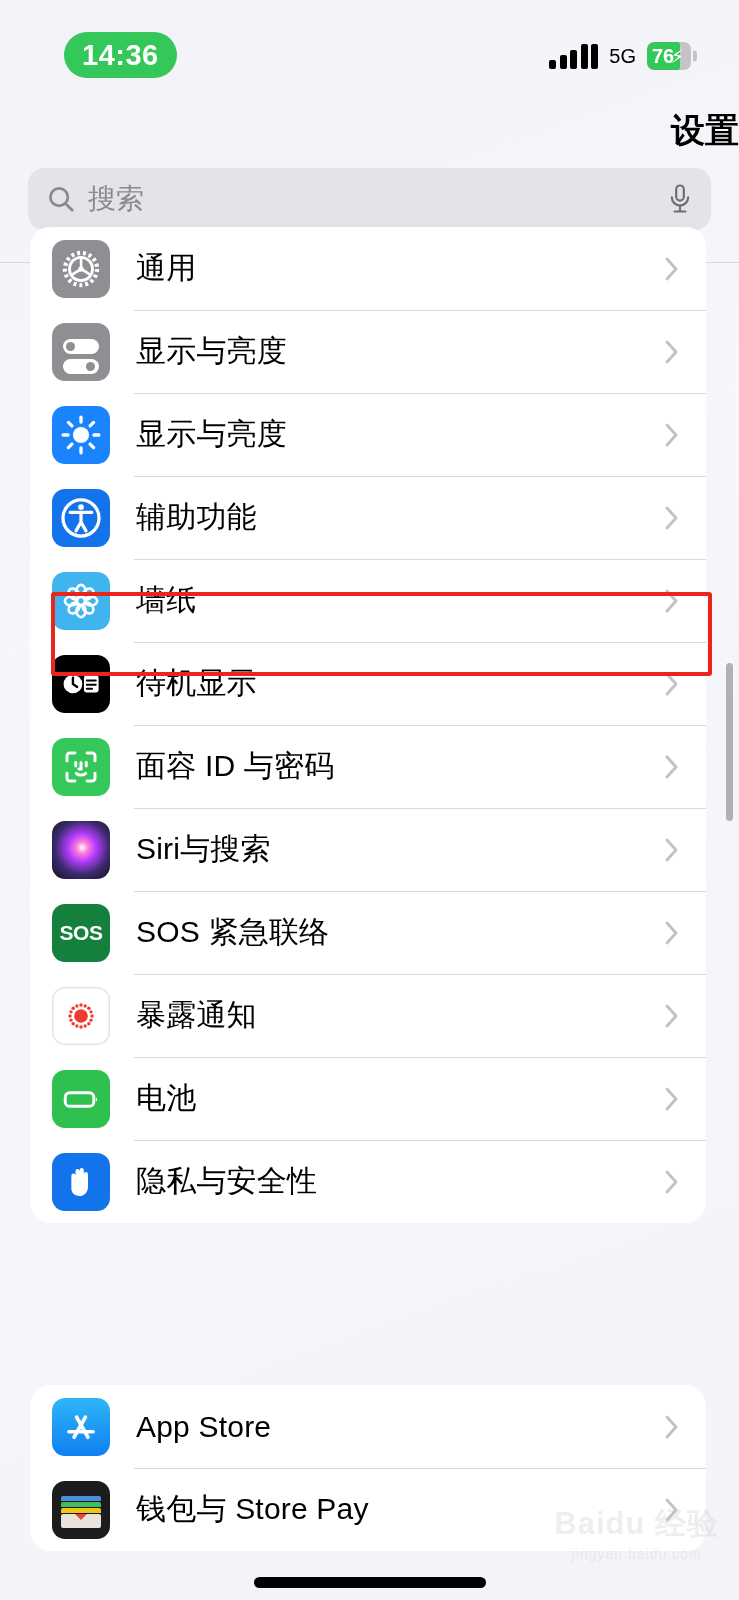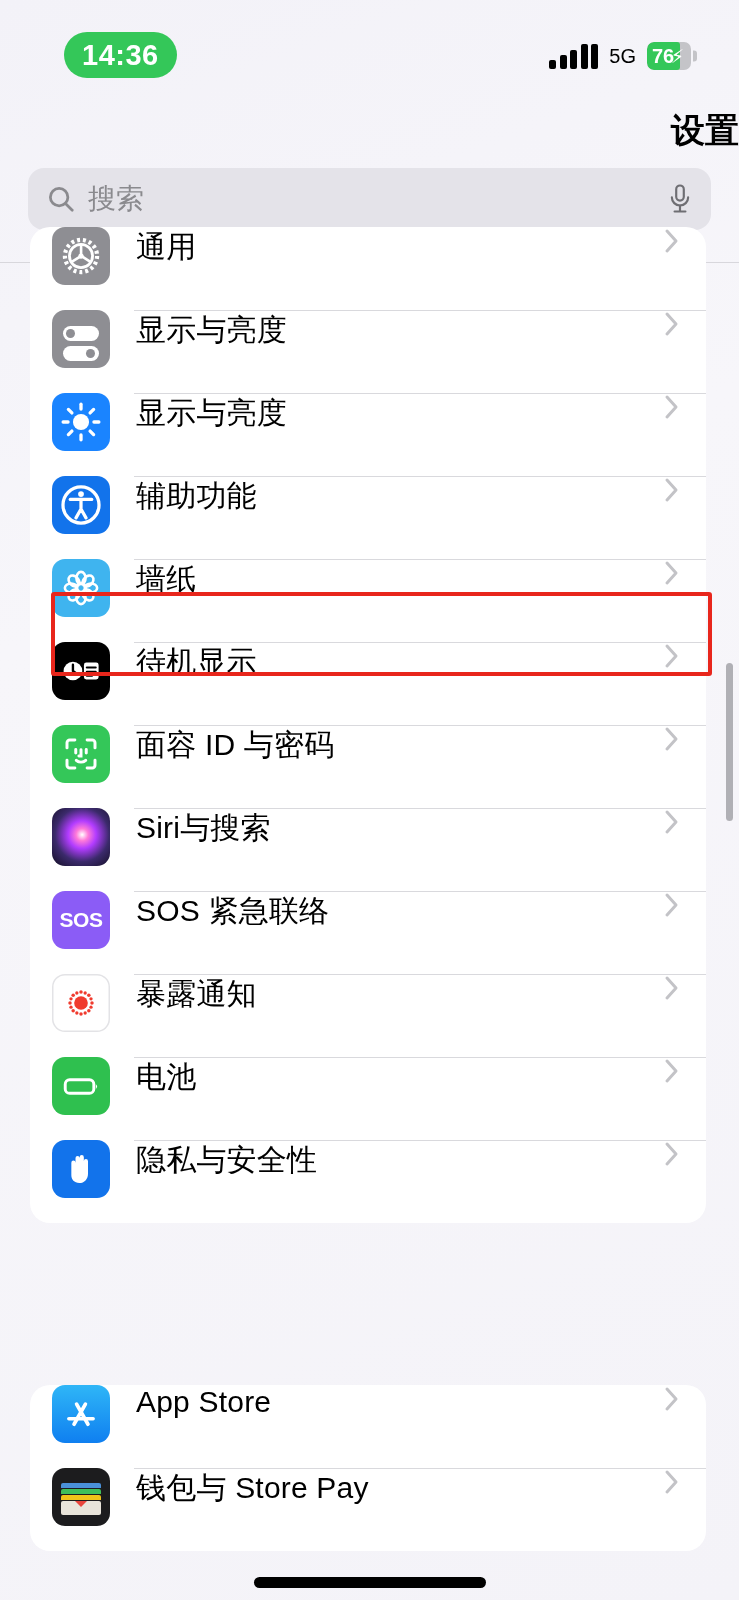--- a/index.html
+++ b/index.html
@@ -91,21 +91,21 @@
   #content {
     position: absolute; top: 263px; left: 0; right: 0; bottom: 0;
   }
   .group {
     position: absolute; left: 30px; right: 33px;
     background: #ffffff; border-radius: 20px; overflow: hidden;
   }
   #group-1 { top: -36px; }
   #group-2 { top: 1122px; }
   .row {
-    position: relative; display: flex; 
+    position: relative; display: flex; align-items: center;
     height: 83px; padding-left: 22px; box-sizing: border-box;
   }
   .row + .row::before {
     content: ""; position: absolute; left: 104px; right: 0; top: 0;
     height: 1px; background: #d9d9dd;
   }
   .icon-box {
     width: 58px; height: 58px; border-radius: 13px; flex: 0 0 auto;
     position: relative; overflow: hidden;
     display: flex; align-items: center; justify-content: center;
@@ -119,21 +119,21 @@
   
   .ic-gear { background: #8e8e93; }
   .ic-control { background: #8e8e93; }
   .ic-display { background: #1a84ff; }
   .ic-home { background: linear-gradient(150deg, #6e56c8 0%, #8b5cd6 100%); }
   .ic-access { background: #1273eb; }
   .ic-wallpaper { background: #3fb4ef; }
   .ic-standby { background: #000000; }
   .ic-siri { background: radial-gradient(circle at 52% 46%, #ffffff 0%, #ff7ad9 14%, #b23cff 32%, #3b2a6b 62%, #120d22 100%); }
   .ic-faceid { background: #34c759; }
-  .ic-sos { background: #8b5cf6; }
+  .ic-sos { background: #15803d; }
   .ic-exposure { background: #ffffff; box-shadow: inset 0 0 0 1.5px #e3e3e6; }
   .ic-battery { background: #2fc04f; }
   .ic-privacy { background: #1273eb; }
   .ic-appstore { background: linear-gradient(180deg, #2fb6f7 0%, #0f7ff0 100%); }
   .ic-wallet { background: #1c1c1e; }
 
   .toggle-pill {
     position: absolute; width: 36px; height: 15px; border-radius: 8px;
     background: #fff;
   }
@@ -468,16 +468,20 @@
         </svg>
       </div>
 
     </div>
 
     <div id="scroll-indicator"></div>
   </div>
 
   <div id="highlight-box"></div>
 
+  <div id="watermark">
+    <div id="wm-main">Baidu 经验</div>
+    <div id="wm-sub">jingyan.baidu.com</div>
+  </div>
 
   <div id="home-indicator"></div>
 
 </div>
 
 </body></html>

